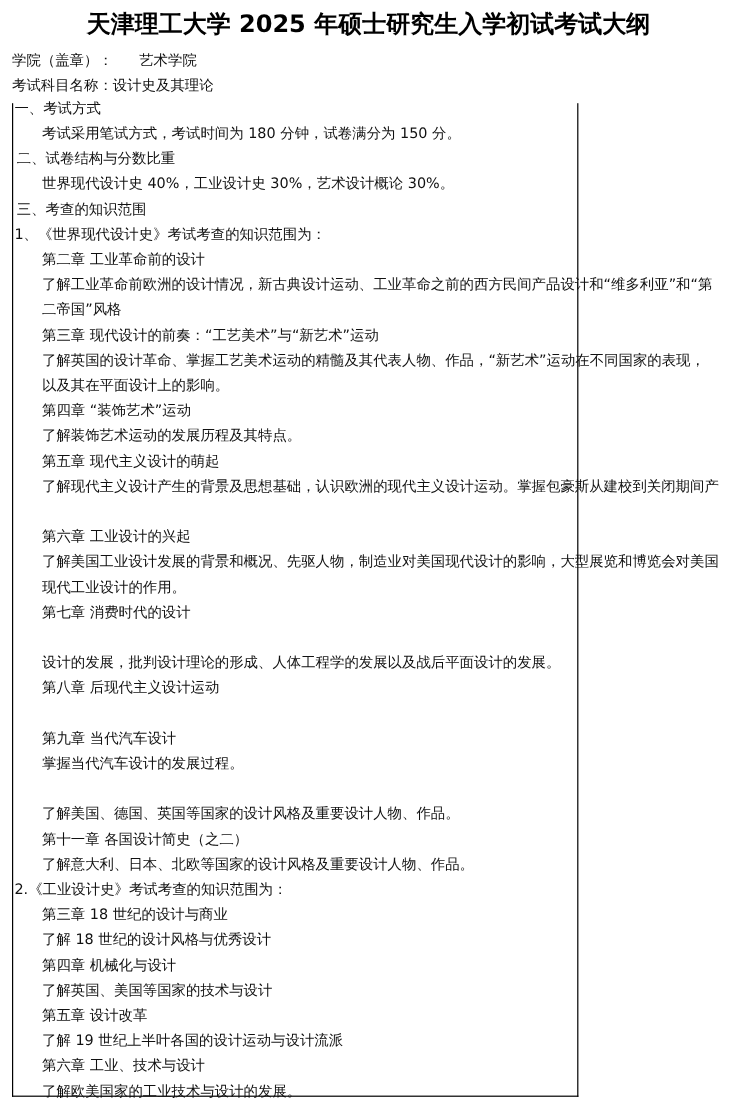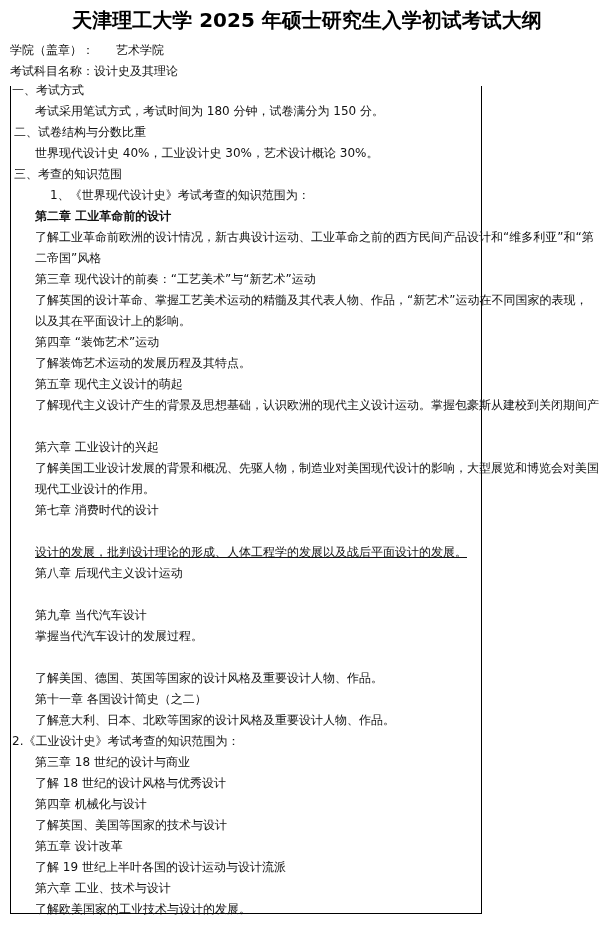--- a/index.html
+++ b/index.html
@@ -42,42 +42,42 @@
 </div>
 
 <div class="box">
 
   <div class="line l0" style="top:-6px;">一、考试方式</div>
   <div class="line l1" style="top:15px;">考试采用笔试方式，考试时间为 180 分钟，试卷满分为 150 分。</div>
   <div class="line l0" style="top:36px;left:3px;">二、试卷结构与分数比重</div>
   <div class="line l1" style="top:57px;">世界现代设计史 40%，工业设计史 30%，艺术设计概论 30%。</div>
   <div class="line l0" style="top:78px;left:3px;">三、考查的知识范围</div>
 
-  <div class="line l0" style="top:99px;padding-left:38px;">1、《世界现代设计史》考试考查的知识范围为：</div>
+  <div class="line l0" style="top:99px;">1、《世界现代设计史》考试考查的知识范围为：</div>
 
-  <div class="line l1" style="top:120px;font-weight:bold;">第二章  工业革命前的设计</div>
+  <div class="line l1" style="top:120px;">第二章  工业革命前的设计</div>
   <div class="line l1" style="top:141px;">了解工业革命前欧洲的设计情况，新古典设计运动、工业革命之前的西方民间产品设计和“维多利亚”和“第</div>
   <div class="line l1" style="top:162px;">二帝国”风格</div>
 
   <div class="line l1" style="top:183px;">第三章  现代设计的前奏：“工艺美术”与“新艺术”运动</div>
   <div class="line l1" style="top:204px;">了解英国的设计革命、掌握工艺美术运动的精髓及其代表人物、作品，“新艺术”运动在不同国家的表现，</div>
   <div class="line l1" style="top:225px;">以及其在平面设计上的影响。</div>
 
   <div class="line l1" style="top:246px;">第四章  “装饰艺术”运动</div>
   <div class="line l1" style="top:267px;">了解装饰艺术运动的发展历程及其特点。</div>
 
   <div class="line l1" style="top:288px;">第五章  现代主义设计的萌起</div>
   <div class="line l1" style="top:309px;">了解现代主义设计产生的背景及思想基础，认识欧洲的现代主义设计运动。掌握包豪斯从建校到关闭期间产</div>
 
   <div class="line l1" style="top:351px;">第六章  工业设计的兴起</div>
   <div class="line l1" style="top:372px;">了解美国工业设计发展的背景和概况、先驱人物，制造业对美国现代设计的影响，大型展览和博览会对美国</div>
   <div class="line l1" style="top:393px;">现代工业设计的作用。</div>
 
   <div class="line l1" style="top:414px;">第七章  消费时代的设计</div>
-  <div class="line l1" style="top:456px;text-decoration:underline;"> 设计的发展，批判设计理论的形成、人体工程学的发展以及战后平面设计的发展。</div>
+  <div class="line l1" style="top:456px;"> 设计的发展，批判设计理论的形成、人体工程学的发展以及战后平面设计的发展。</div>
 
   <div class="line l1" style="top:477px;">第八章  后现代主义设计运动</div>
 
   <div class="line l1" style="top:519px;">第九章  当代汽车设计</div>
   <div class="line l1" style="top:540px;"> 掌握当代汽车设计的发展过程。</div>
 
   <div class="line l1" style="top:582px;">了解美国、德国、英国等国家的设计风格及重要设计人物、作品。</div>
 
   <div class="line l1" style="top:603px;"> 第十一章  各国设计简史（之二）</div>
   <div class="line l1" style="top:624px;">了解意大利、日本、北欧等国家的设计风格及重要设计人物、作品。</div>

